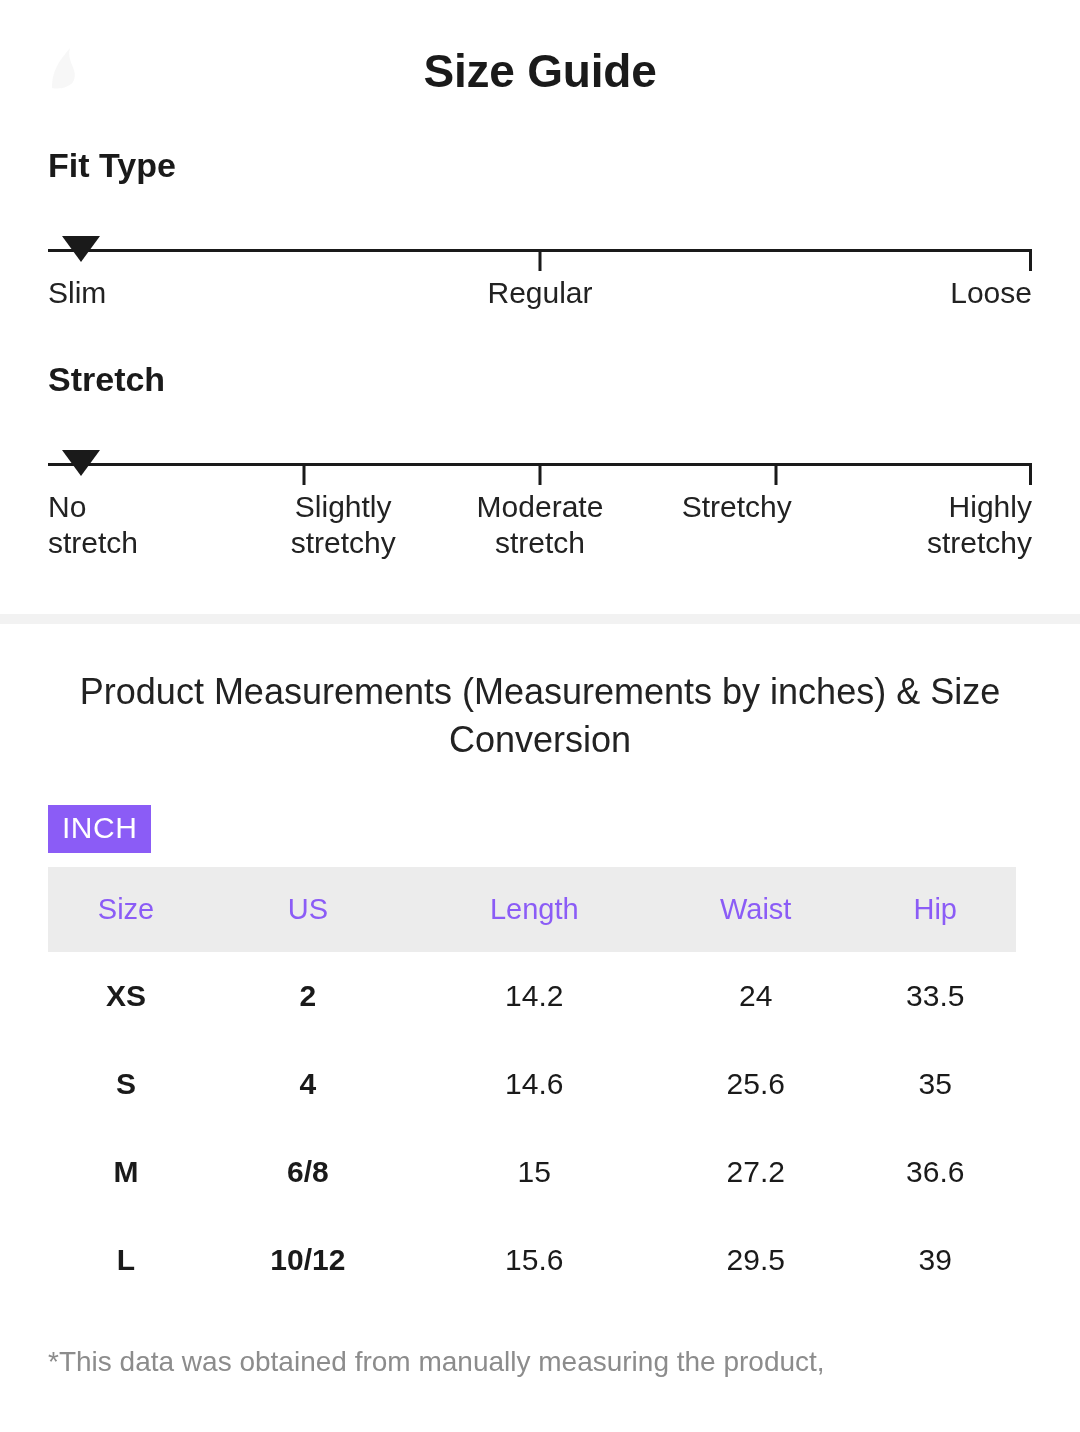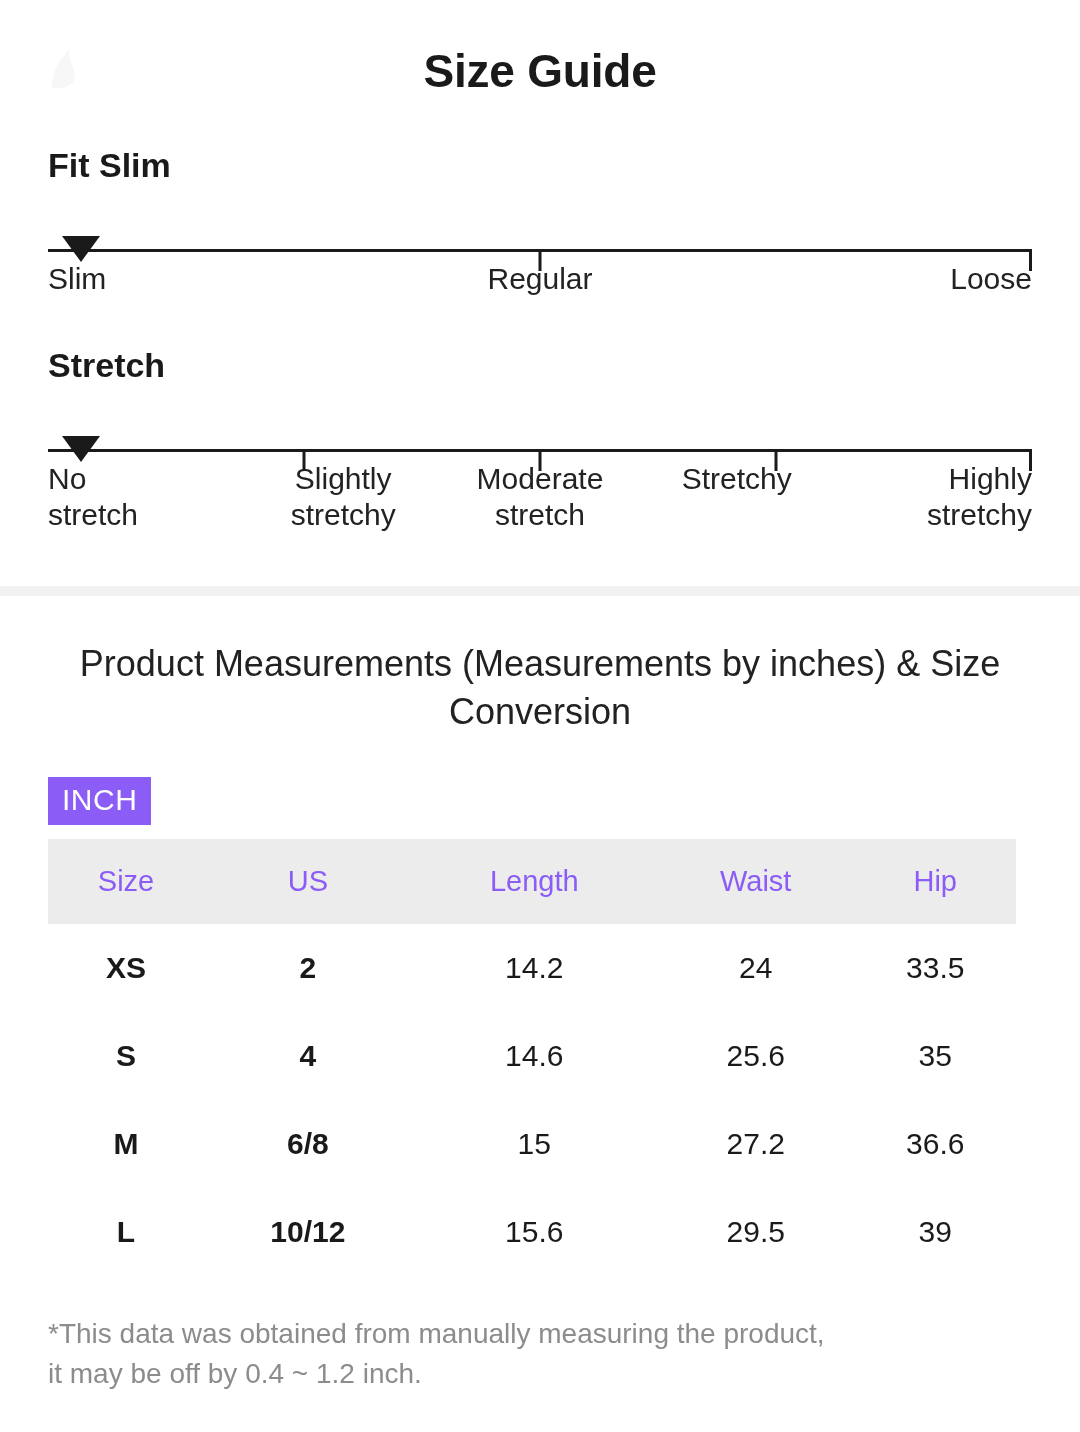--- a/index.html
+++ b/index.html
@@ -58,20 +58,21 @@
     position: absolute;
     top: -1px;
     width: 0; height: 0;
     border-left: 19px solid transparent;
     border-right: 19px solid transparent;
     border-top: 26px solid #1a1a1a;
   }
 
   .scale-labels {
     display: flex;
+    margin-top: 14px;
   }
   .scale-labels .lab {
     font-size: 30px;
     line-height: 1.22;
     text-align: center;
     color: #222;
   }
   .scale-labels .lab:first-child { text-align: left; }
   .scale-labels .lab:last-child  { text-align: right; }
 
@@ -147,21 +148,21 @@
 <div class="page">
 
   <svg class="ghost-logo" viewBox="0 0 34 46">
     <path d="M4 42 C4 22 14 12 22 2 C18 16 30 22 26 34 C24 40 14 44 4 42 Z" fill="#e9e9e9"></path>
   </svg>
 
   <div class="title">Size Guide</div>
 
   <div class="top-section">
 
-    <div class="section-heading">Fit Slim</div>
+    <div class="section-heading">Fit Type</div>
     <div class="scale">
       <div class="scale-line"></div>
       <div class="tick" style="left:50%;"></div>
       <div class="tick end-right" style="left:100%;"></div>
       <div class="marker" style="left:14px;"></div>
     </div>
     <div class="scale-labels fit-labels">
       <div class="lab">Slim</div>
       <div class="lab">Regular</div>
       <div class="lab">Loose</div>
@@ -243,16 +244,15 @@
         <td class="strong">10/12</td>
         <td>15.6</td>
         <td>29.5</td>
         <td>39</td>
       </tr>
     </tbody>
   </table>
 
   <div class="footnote">
     <div>*This data was obtained from manually measuring the product,</div>
-    <div> it may be off by 0.4 ~ 1.2 inch.</div>
   </div>
 
 </div>
 
 </body></html>

